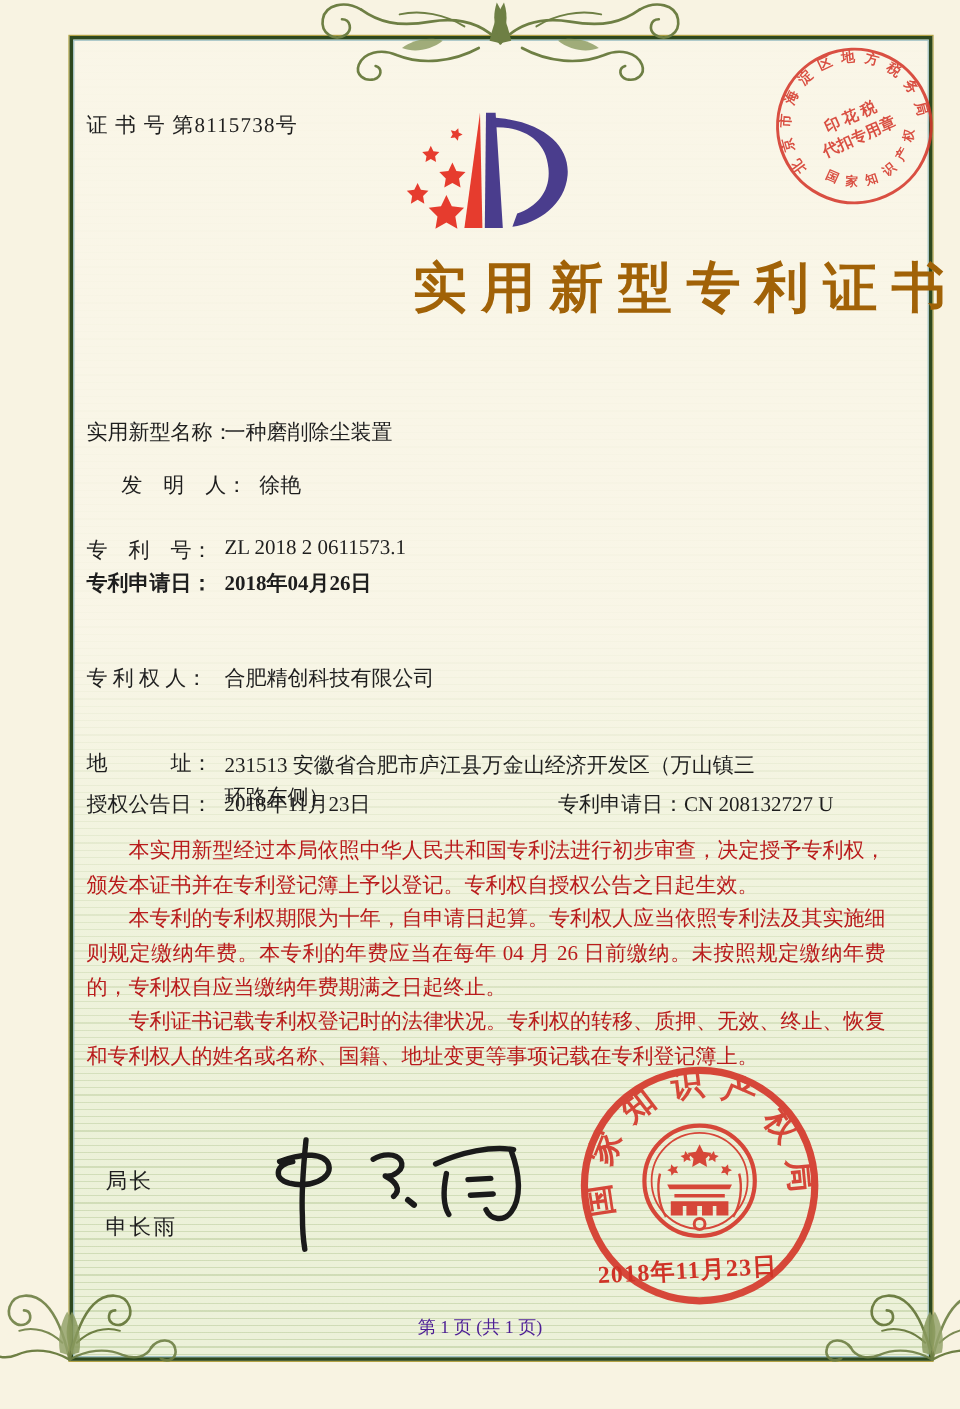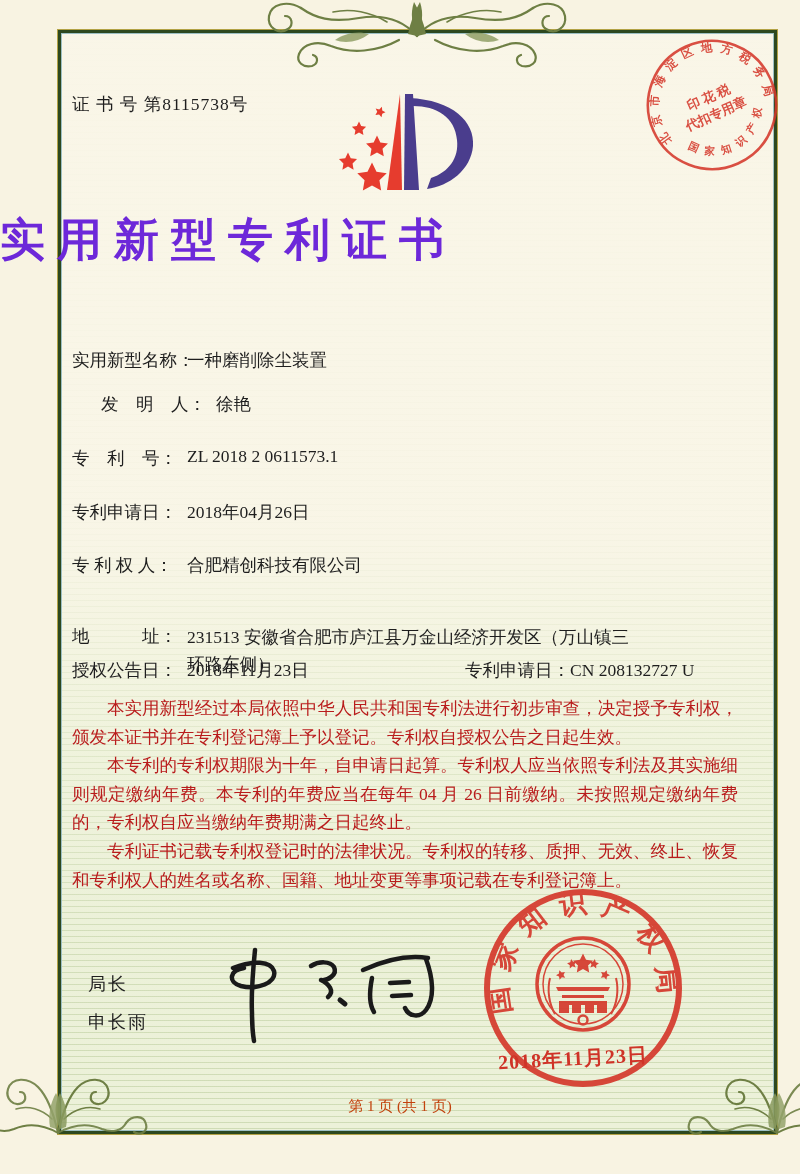--- a/index.html
+++ b/index.html
@@ -17,45 +17,45 @@
       linear-gradient(180deg, rgba(250,246,232,.97) 0%, rgba(250,246,232,.9) 45%,
         rgba(243,245,224,.45) 66%, rgba(234,240,212,.12) 82%, rgba(230,238,204,0) 100%),
       repeating-linear-gradient(180deg, rgba(140,170,100,.30) 0 1px, rgba(0,0,0,0) 1px 6px),
       #ecf1d9;
   }
   .frame::before{content:"";position:absolute;inset:0;border:3px solid #2d481f;}
   .frame::after{content:"";position:absolute;inset:3px;border:1px solid #9dc0c4;}
   
   .cert-no{position:absolute;left:72px;top:92px;font-size:17.5px;letter-spacing:1px;}
   .title{
-    position:absolute;left:0;top:210px;width:800px;text-align:left;
-    font-size:45px;font-weight:bold;letter-spacing:12px;color:#6d28d9;
+    position:absolute;left:0;top:210px;width:800px;text-align:right;
+    font-size:45px;font-weight:bold;letter-spacing:12px;color:#a16207;
   }
   .fields{position:absolute;left:72px;top:0;width:666px;font-size:17.5px;}
   .frow{position:absolute;left:0;white-space:nowrap;}
   .flabel{display:inline-block;width:115px;vertical-align:top;}
   .fvalue{display:inline-block;vertical-align:top;}
   .frow-name{top:348px;} .frow-inventor{top:392px;margin-left:29px;} .frow-patentno{top:446px;}
-  .frow-filing{top:500px;} .frow-patentee{top:553px;text-decoration:underline;} .frow-address{top:624px;}
+  .frow-filing{top:474px;font-weight:bold;} .frow-patentee{top:553px;text-decoration:underline;} .frow-address{top:624px;}
   .frow-grant{top:658px;width:700px;}
   .addr-val{width:445px;white-space:normal;line-height:27px;}
   .grant-no{position:absolute;left:393px;top:0;white-space:nowrap;}
   .paras{
     position:absolute;left:72px;top:694px;width:666px;
     font-size:17.5px;line-height:28.6px;text-align:justify;color:#b91c1c;
   }
   .paras p{margin:0;text-indent:2em;}
   .director-label{position:absolute;left:88px;top:972px;font-size:18px;letter-spacing:2px;}
   .director-name{position:absolute;left:88px;top:1010px;font-size:18px;letter-spacing:2px;}
   .seal-date{
     position:absolute;left:498px;top:1044px;width:200px;
     font-size:20px;color:#cf3327;white-space:nowrap;transform:rotate(-3deg);
     font-weight:bold;letter-spacing:1px;
   }
-  .footer{position:absolute;left:0;top:1097px;width:800px;text-align:center;font-size:15px;color:#c2410c;}
+  .footer{position:absolute;left:0;top:1097px;width:800px;text-align:center;font-size:15px;color:#4c1d95;}
   
   .logo{position:absolute;left:325px;top:72px;}
   .tax-seal{position:absolute;left:627px;top:20px;}
   .cnipa-seal{position:absolute;left:478px;top:883px;}
   .signature{position:absolute;left:195px;top:938px;}
   .orn-top{position:absolute;left:262px;top:2px;}
   .orn-bl{position:absolute;left:20px;top:1076px;}
   .orn-br{position:absolute;left:657px;top:1076px;}
   svg{overflow:visible;display:block;}
   .seal-text{font-family:"Liberation Serif","DejaVu Serif",serif;font-weight:bold;}

